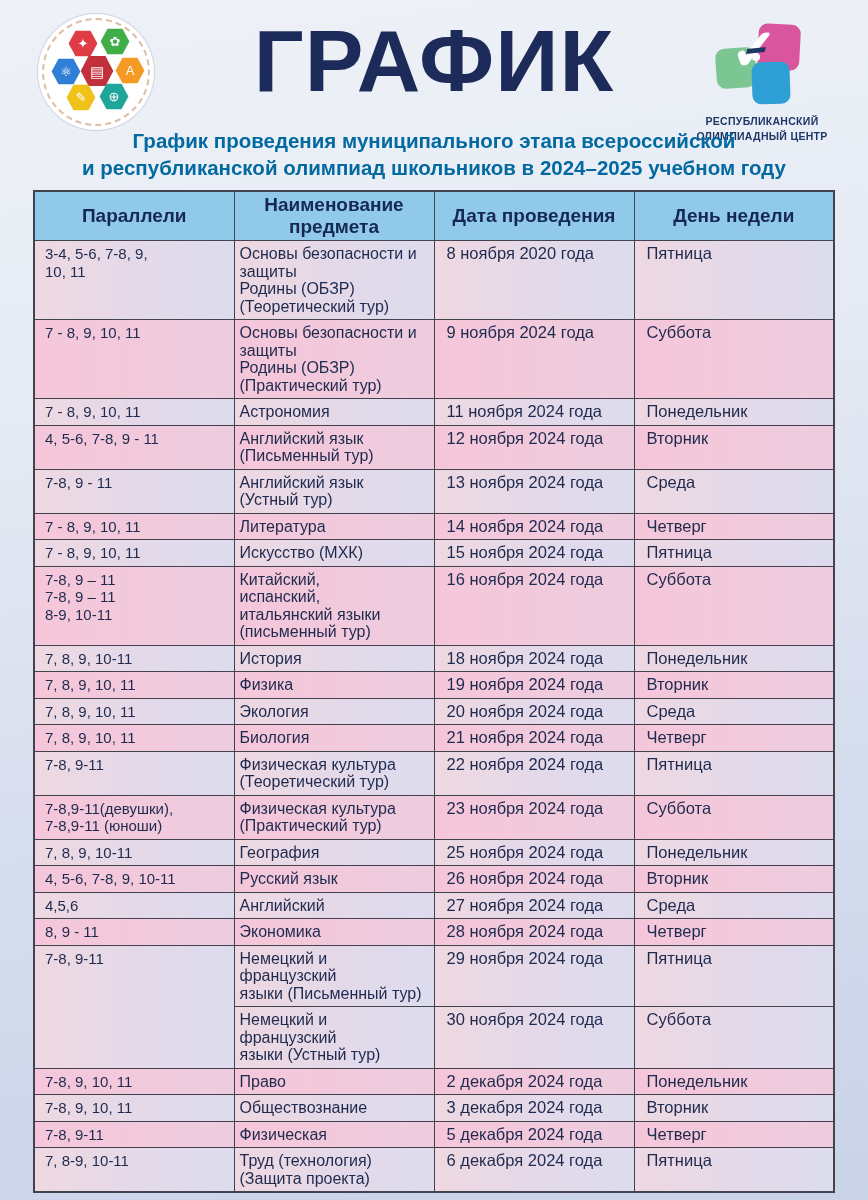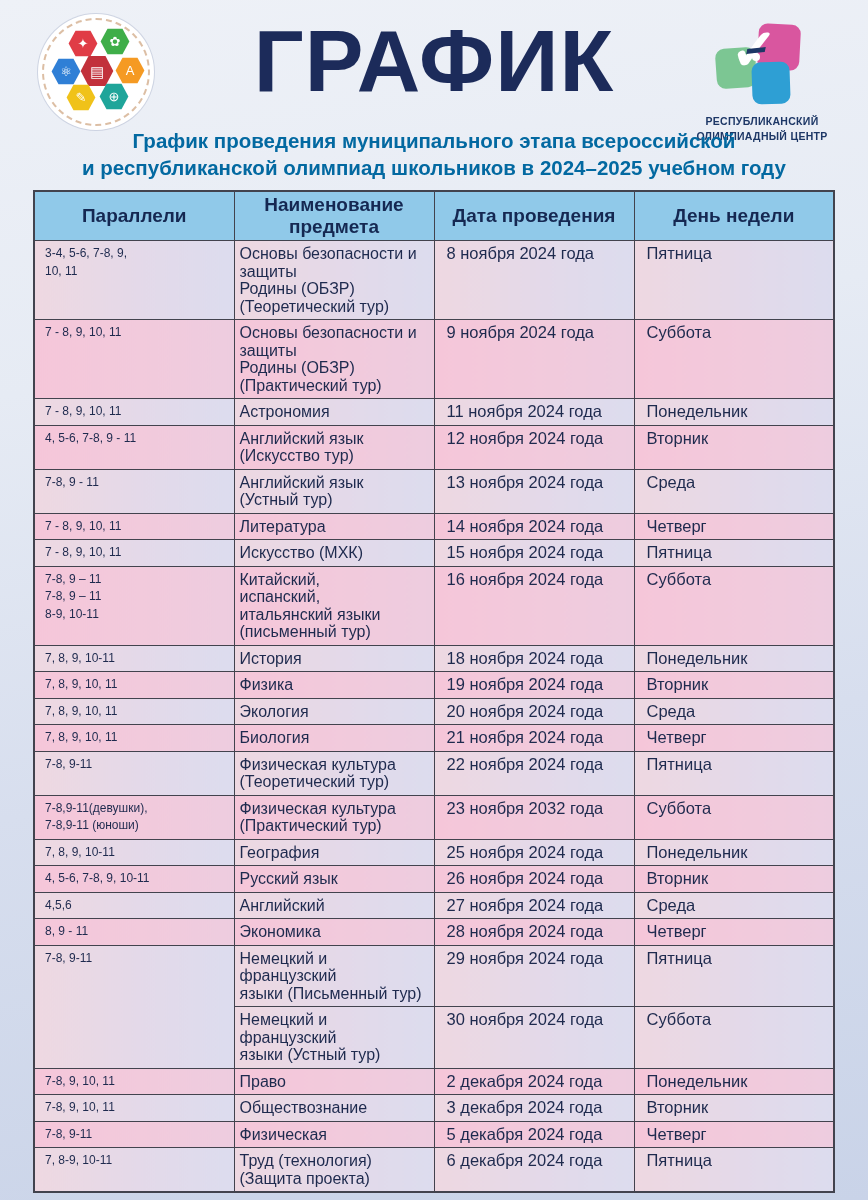--- a/index.html
+++ b/index.html
@@ -67,21 +67,21 @@
   
   .table-wrap{position:absolute;left:33px;top:190px;}
   table{border-collapse:collapse;table-layout:fixed;width:802px;border:2px solid #42434e;}
   th,td{border:1px solid #42434e;vertical-align:top;white-space:pre-line;}
   th{
     height:42px;background:#90c9e9;color:#152852;
     font-size:19px;font-weight:bold;text-align:center;vertical-align:middle;
     padding:2px 4px;
   }
   td{padding:4px 8px 4px 10px;line-height:17.5px;color:#1e2a4e;}
-  .c-par{width:167px;font-size:12px;}
+  .c-par{width:167px;font-size:15px;}
   .c-sub{width:277px;font-size:16px;padding-left:5px;}
   .c-date{width:202px;font-size:16.5px;padding-left:12px;}
   .c-day{width:156px;font-size:16.5px;padding-left:12px;}
   tr.light td{background:linear-gradient(90deg,#eed8e1 0%,#e3d9e9 55%,#dcdcee 100%);}
   tr.pink  td{background:linear-gradient(90deg,#f5c6d9 0%,#f1cadc 60%,#edccdf 100%);}
 </style>
 </head>
 <body>
 
 <div class="page">
@@ -126,40 +126,40 @@
             <th>Дата проведения</th>
             <th>День недели</th>
           </tr>
         </thead>
       <tbody>
           <tr class="light">
             <td class="c-par">3-4, 5-6, 7-8, 9,
 10, 11</td>
             <td class="c-sub">Основы безопасности и защиты
 Родины (ОБЗР) (Теоретический тур)</td>
-            <td class="c-date">8 ноября 2024 года</td>
+            <td class="c-date">8 ноября 2020 года</td>
             <td class="c-day">Пятница</td>
           </tr>
           <tr class="pink">
             <td class="c-par">7 - 8, 9, 10, 11</td>
             <td class="c-sub">Основы безопасности и защиты
 Родины (ОБЗР) (Практический тур)</td>
             <td class="c-date">9 ноября 2024 года</td>
             <td class="c-day">Суббота</td>
           </tr>
           <tr class="light">
             <td class="c-par">7 - 8, 9, 10, 11</td>
             <td class="c-sub">Астрономия</td>
             <td class="c-date">11 ноября 2024 года</td>
             <td class="c-day">Понедельник</td>
           </tr>
           <tr class="pink">
             <td class="c-par">4, 5-6, 7-8, 9 - 11</td>
             <td class="c-sub">Английский язык
-(Искусство тур)</td>
+(Письменный тур)</td>
             <td class="c-date">12 ноября 2024 года</td>
             <td class="c-day">Вторник</td>
           </tr>
           <tr class="light">
             <td class="c-par">7-8, 9 - 11</td>
             <td class="c-sub">Английский язык (Устный тур)</td>
             <td class="c-date">13 ноября 2024 года</td>
             <td class="c-day">Среда</td>
           </tr>
           <tr class="pink">
@@ -214,21 +214,21 @@
             <td class="c-sub">Физическая культура
 (Теоретический тур)</td>
             <td class="c-date">22 ноября 2024 года</td>
             <td class="c-day">Пятница</td>
           </tr>
           <tr class="pink">
             <td class="c-par">7-8,9-11(девушки),
 7-8,9-11 (юноши)</td>
             <td class="c-sub">Физическая культура
 (Практический тур)</td>
-            <td class="c-date">23 ноября 2032 года</td>
+            <td class="c-date">23 ноября 2024 года</td>
             <td class="c-day">Суббота</td>
           </tr>
           <tr class="light">
             <td class="c-par">7, 8, 9, 10-11</td>
             <td class="c-sub">География</td>
             <td class="c-date">25 ноября 2024 года</td>
             <td class="c-day">Понедельник</td>
           </tr>
           <tr class="pink">
             <td class="c-par">4, 5-6, 7-8, 9, 10-11</td>

